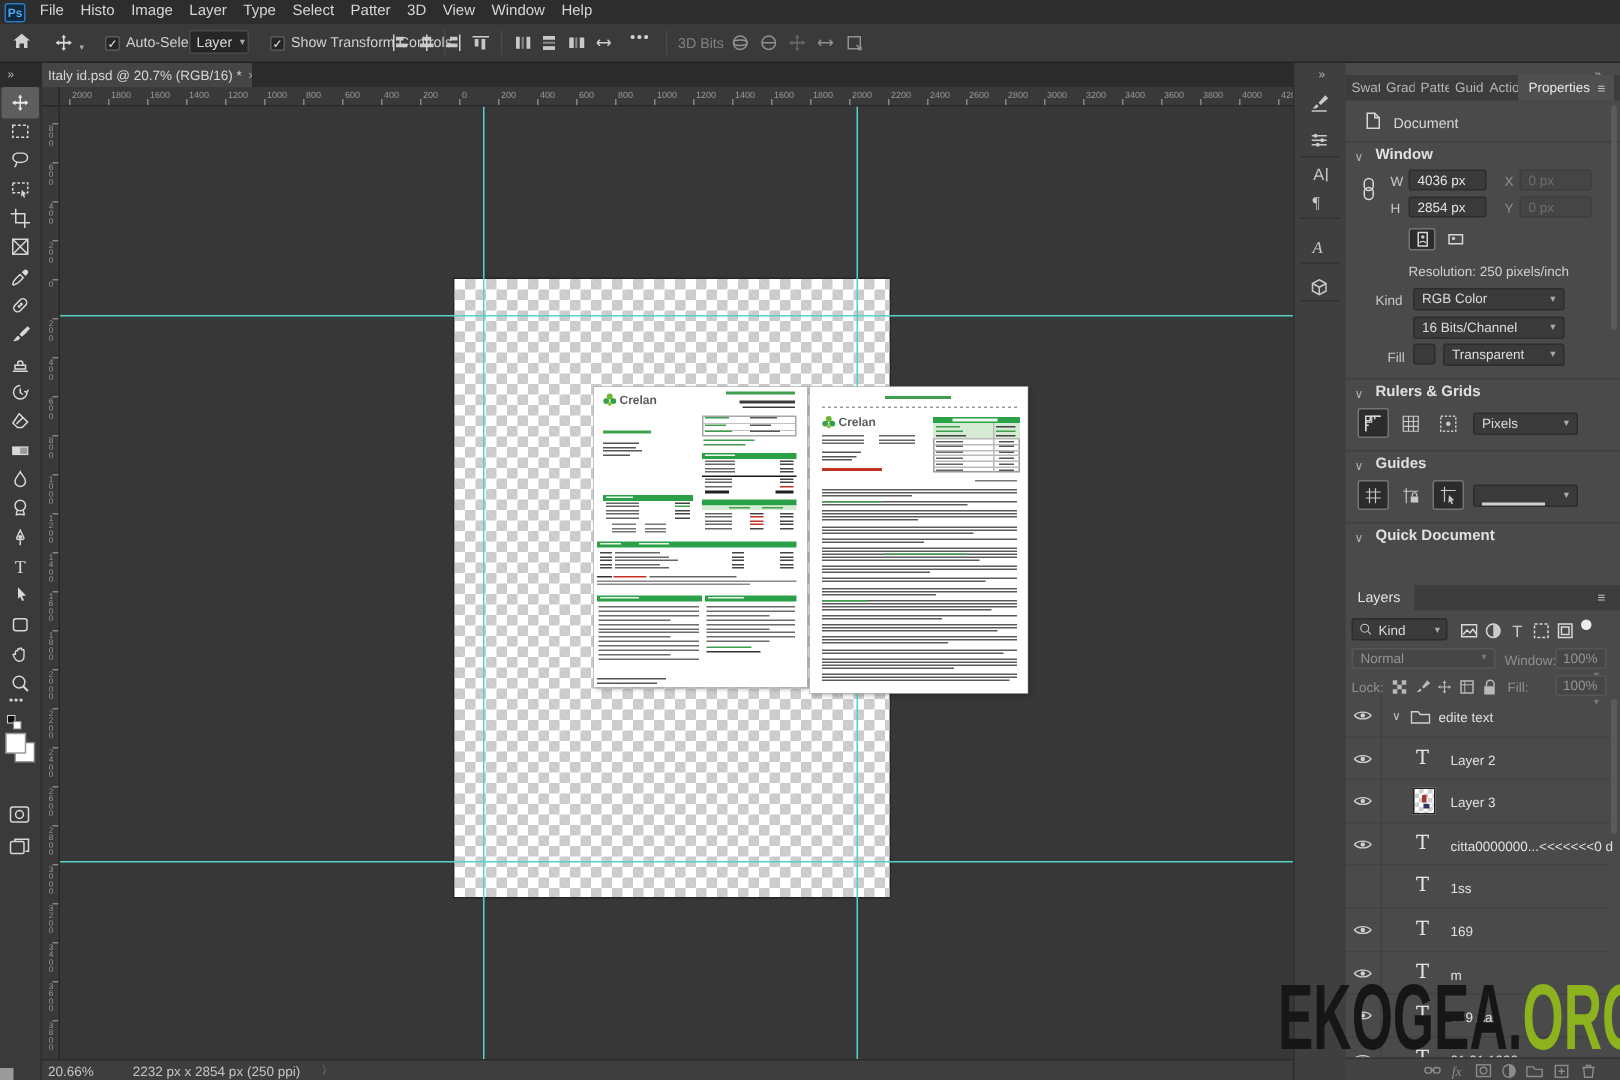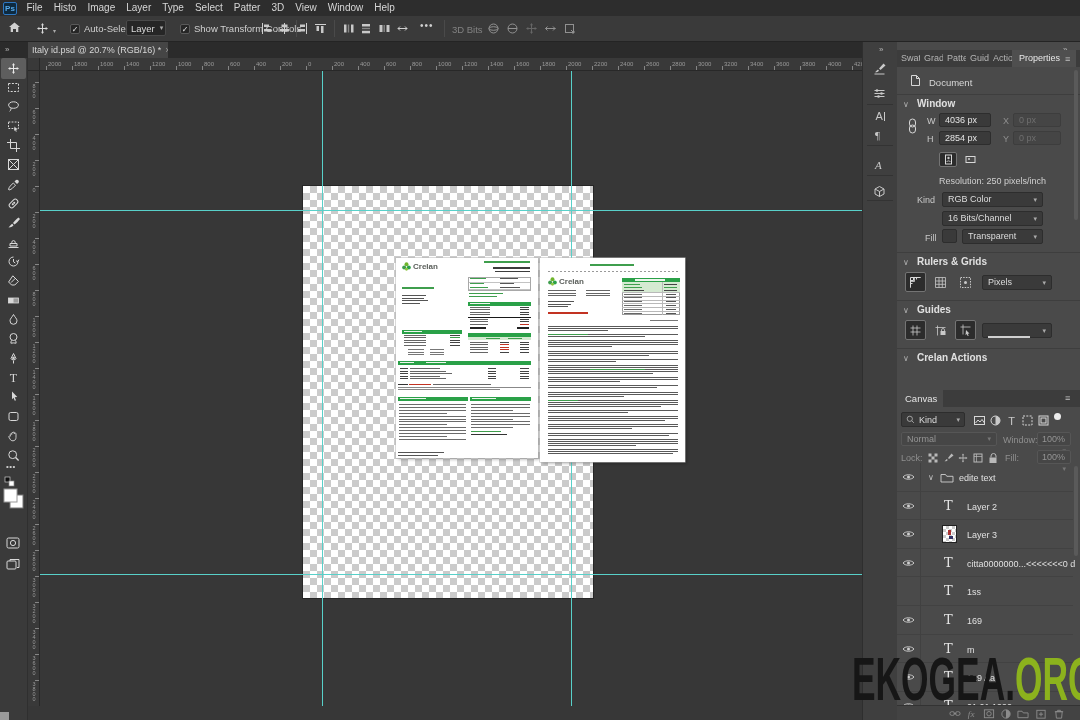--- a/index.html
+++ b/index.html
@@ -749,20 +749,25 @@
         <div style="position: absolute; left: 8px; top: 176.6px; width: 121px; height: 0.9px; background: rgb(90, 90, 90);"></div>
         <div style="position: absolute; left: 8px; top: 180.8px; width: 130px; height: 0.9px; background: rgb(90, 90, 90);"></div>
         <div style="position: absolute; left: 8px; top: 182.8px; width: 130px; height: 0.9px; background: rgb(90, 90, 90);"></div>
         <div style="position: absolute; left: 8px; top: 184.8px; width: 130px; height: 0.9px; background: rgb(90, 90, 90);"></div>
         <div style="position: absolute; left: 8px; top: 186.8px; width: 88px; height: 0.9px; background: rgb(90, 90, 90);"></div>
         <div style="position: absolute; left: 8px; top: 191px; width: 130px; height: 0.9px; background: rgb(90, 90, 90);"></div>
         <div style="position: absolute; left: 8px; top: 193px; width: 130px; height: 0.9px; background: rgb(90, 90, 90);"></div>
         <div style="position: absolute; left: 8px; top: 195px; width: 125px; height: 0.9px; background: rgb(90, 90, 90);"></div>
       </div>
   </div>
+  <div class="abs" id="statusbar">
+    <span style="margin-left:4px">20.66%</span>
+    <span style="margin-left:26px">2232 px x 2854 px (250 ppi)</span>
+    <span style="margin-left:14px;color:#9a9a9a;font-size:8px">〉</span>
+  </div>
   <div class="abs" id="iconstrip">
       <div style="position: absolute; left: 16px; top: 3px; font-size: 8px; color: rgb(181, 181, 181);">»</div>
       <div style="position: absolute; left: 10px; top: 20px;">
         <svg width="13" height="13" viewBox="0 0 13 13" fill="none" stroke="#d8d8d8" stroke-width="1">
           <path d="M10.5 1.5 6 6.5l1.5 1.5 5-4.5zM5 7.5c-1 .3-1.2 1.5-3 2.8 2 .2 3.5-.5 4-1.5z" fill="#c9c9c9" stroke="none"></path>
           <path d="M1.5 12h10" stroke="#c9c9c9"></path>
         </svg>
       </div>
       <div style="position: absolute; left: 10px; top: 45px;">
         <svg width="13" height="13" viewBox="0 0 13 13" fill="none" stroke="#d8d8d8" stroke-width="1">
@@ -892,24 +897,24 @@
       </div>
       <div style="position: absolute; left: 58px; top: 278px; width: 21px; height: 20px; background: rgb(44, 44, 44); border: 1px solid rgb(116, 116, 116); border-radius: 2px; display: flex; align-items: center; justify-content: center;">
         <svg width="13" height="14" viewBox="0 0 13 14" fill="none" stroke="#d8d8d8" stroke-width="1">
           <path d="M4 1.5v10M1.5 4h10" stroke="#c9c9c9" stroke-width=".8"></path>
           <path d="m7 7 3.5 3.5-1.7.2.9 2-1 .4-.9-2-1.3 1.2z" fill="#c9c9c9" stroke="none"></path>
         </svg>
       </div>
       <div style="position: absolute; left: 85px; top: 281px; width: 70px; height: 15px; background: rgb(58, 58, 58); border: 1px solid rgb(45, 45, 45); border-radius: 2px; padding: 0px 5px;"><span style="display:inline-block;width:42px;height:2px;background:#cfcfcf;margin-top:5px"></span><span style="float:right;font-size:7px;color:#aaa;line-height:13px">▾</span></div>
       <div style="position: absolute; left: 0px; top: 306px; width: 183px; height: 1px; background: rgb(62, 62, 62);"></div>
       <div style="position: absolute; left: 6px; top: 312px; font-size: 8px; color: rgb(176, 176, 176);">∨</div>
-      <div style="position: absolute; left: 20px; top: 310px; font-size: 10px; font-weight: bold; color: rgb(224, 224, 224);">Crelan Actions</div>
+      <div style="position: absolute; left: 20px; top: 310px; font-size: 10px; font-weight: bold; color: rgb(224, 224, 224);">Quick Document</div>
       <div style="position: absolute; left: 177px; top: 28px; width: 4px; height: 150px; background: rgb(90, 90, 90); border-radius: 2px;"></div>
       <div style="position: absolute; left: 0px; top: 348px; width: 183px; height: 17px; background: rgb(60, 60, 60);"></div>
-      <div style="position: absolute; left: 0px; top: 348px; width: 46px; height: 17px; background: rgb(74, 74, 74); color: rgb(227, 227, 227); font-size: 9.5px; padding: 3px 8px 0px;">Canvas</div>
+      <div style="position: absolute; left: 0px; top: 348px; width: 46px; height: 17px; background: rgb(74, 74, 74); color: rgb(227, 227, 227); font-size: 9.5px; padding: 3px 8px 0px;">Layers</div>
       <div style="position: absolute; left: 168px; top: 351px; font-size: 9px; color: rgb(192, 192, 192);">≡</div>
       <div style="position: absolute; left: 4px; top: 370px; width: 64px; height: 15px; background: rgb(58, 58, 58); border: 1px solid rgb(45, 45, 45); border-radius: 2px; display: flex; align-items: center; padding: 0px 4px;">
         <svg width="9" height="9" viewBox="0 0 13 13" fill="none" stroke="#c9c9c9">
           <circle cx="5.5" cy="5.5" r="3.8"></circle>
           <path d="m8.4 8.4 3 3"></path>
         </svg>
         <span style="font-size:9px;color:#dcdcdc;margin-left:4px">Kind</span>
         <span style="margin-left:auto;font-size:7px;color:#aaa">▾</span>
       </div>
       <div style="position: absolute; left: 76px; top: 372px;">

